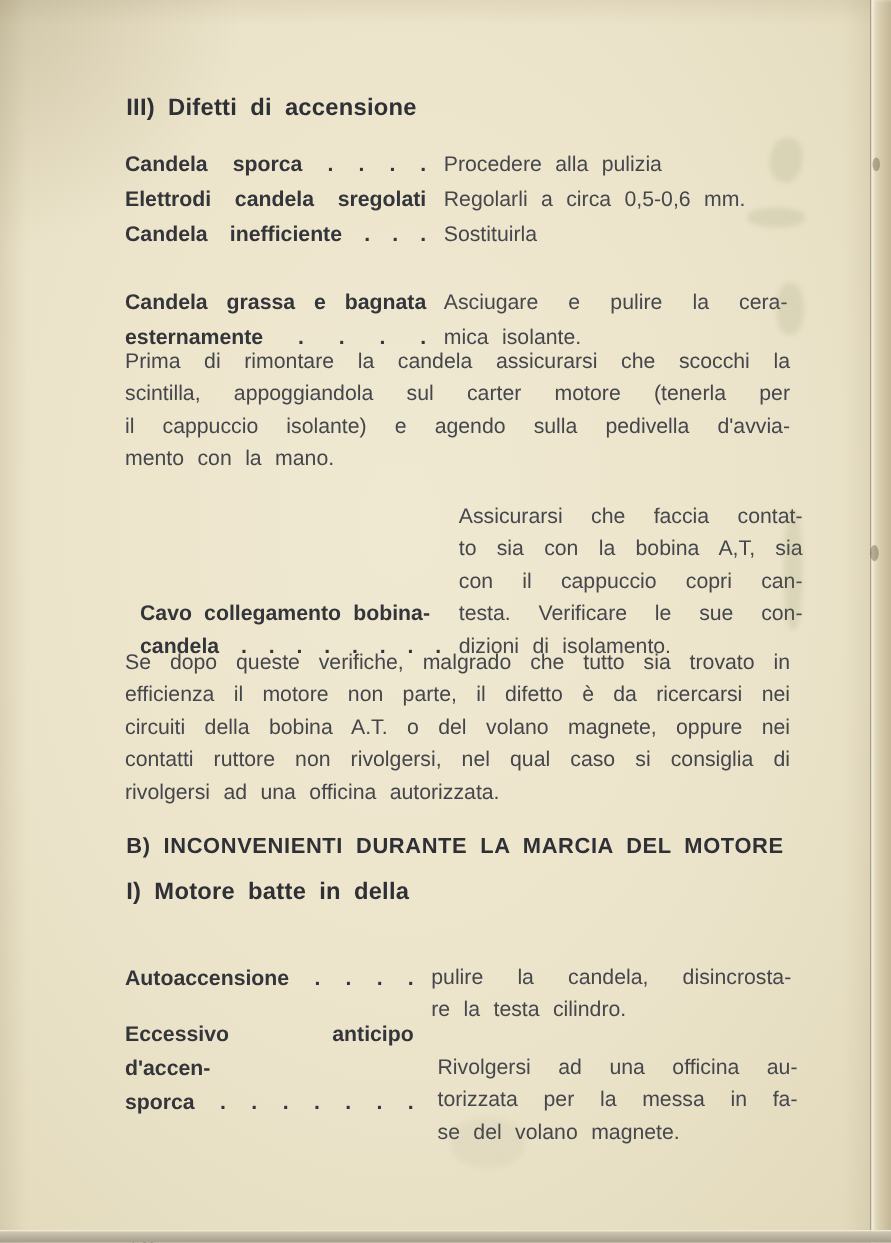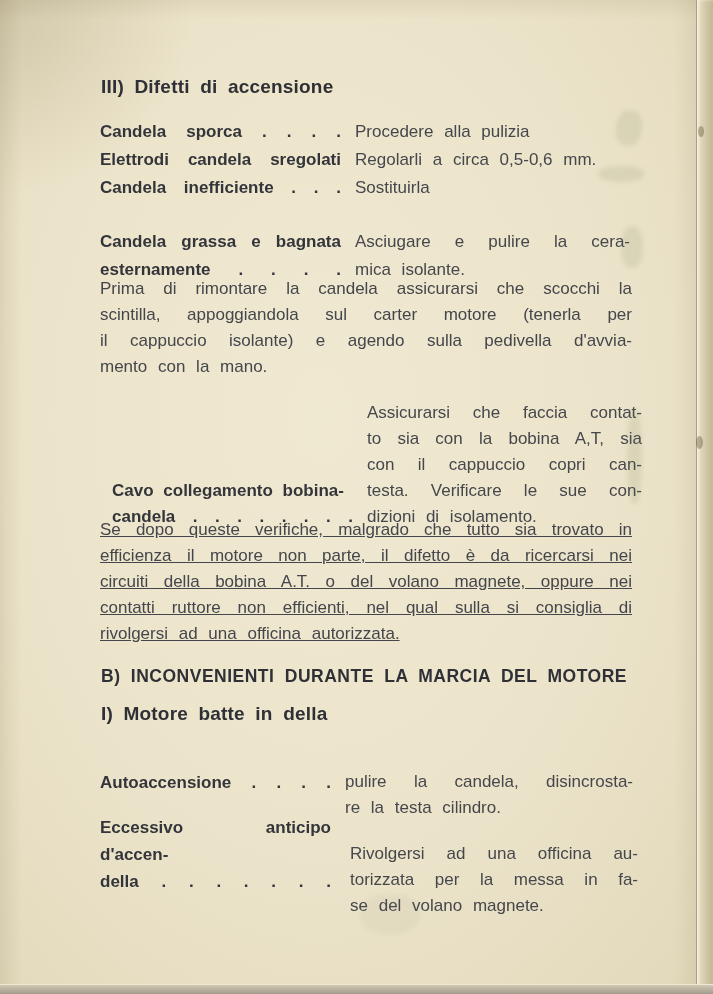--- a/index.html
+++ b/index.html
@@ -50,21 +50,21 @@
        font-weight:700;color:#33353a;word-spacing:5px;}
   .rem{width:275px;word-spacing:6px;}
 
   .rows1{position:absolute;left:100px;top:118px;width:532px;}
   .rows1 .line{line-height:28px;}
   .rows1 .rem-multi{padding-top:28px;}
   .rows1 .rem-multi .line:first-child{margin-top:-26px;padding-top:24px;}
 
   .para{position:absolute;left:100px;width:532px;word-spacing:6px;color:#45464b;}
   #para1{top:276px;}
-  #para2{top:517px;text-decoration:underline;}
+  #para2{top:517px;}
 
   #cavo{position:absolute;left:112px;top:374px;width:532px;}
   #cavo .lab .line{line-height:26px;}
   #cavo .rem{padding-top:26px;}
 
   .rowB{position:absolute;left:100px;width:538px;display:flex;align-items:flex-start;}
   .rowB .lab{width:245px;}
   .rowB .rem{width:288px;}
   #rowB1{top:740px;} #rowB2{top:769px;} #rowB3{top:814px;justify-content:space-between;}
   .rowB .line{line-height:27px;}
@@ -143,21 +143,21 @@
       <div class="line j">con il cappuccio copri can-</div>
       <div class="line j">testa. Verificare le sue con-</div>
       <div class="line">dizioni di isolamento.</div>
     </div>
   </div>
 
   <div class="para" id="para2">
     <div class="line j">Se dopo queste verifiche, malgrado che tutto sia trovato in</div>
     <div class="line j">efficienza il motore non parte, il difetto è da ricercarsi nei</div>
     <div class="line j">circuiti della bobina A.T. o del volano magnete, oppure nei</div>
-    <div class="line j">contatti ruttore non efficienti, nel qual sulla si consiglia di</div>
+    <div class="line j">contatti ruttore non rivolgersi, nel qual caso si consiglia di</div>
     <div class="line">rivolgersi ad una officina autorizzata.</div>
   </div>
 
   <div class="h-caps" style="top:666px;">B) INCONVENIENTI DURANTE LA MARCIA DEL MOTORE</div>
 
   <div class="h-big" style="top:703px;">I) Motore batte in della</div>
 
 
   <div class="rowB" id="rowB2">
     <div class="lab">
@@ -165,21 +165,21 @@
     </div>
     <div class="rem">
       <div class="line j">pulire la candela, disincrosta-</div>
       <div class="line">re la testa cilindro.</div>
     </div>
   </div>
 
   <div class="rowB" id="rowB3">
     <div class="lab">
       <div class="line j">Eccessivo anticipo d'accen-</div>
-      <div class="line j">della . . . . . . .</div>
+      <div class="line j">sporca . . . . . . .</div>
     </div>
     <div class="rem">
       <div class="line j">Rivolgersi ad una officina au-</div>
       <div class="line j">torizzata per la messa in fa-</div>
       <div class="line">se del volano magnete.</div>
     </div>
   </div>
 
   <div class="pagenum">26</div>
 

